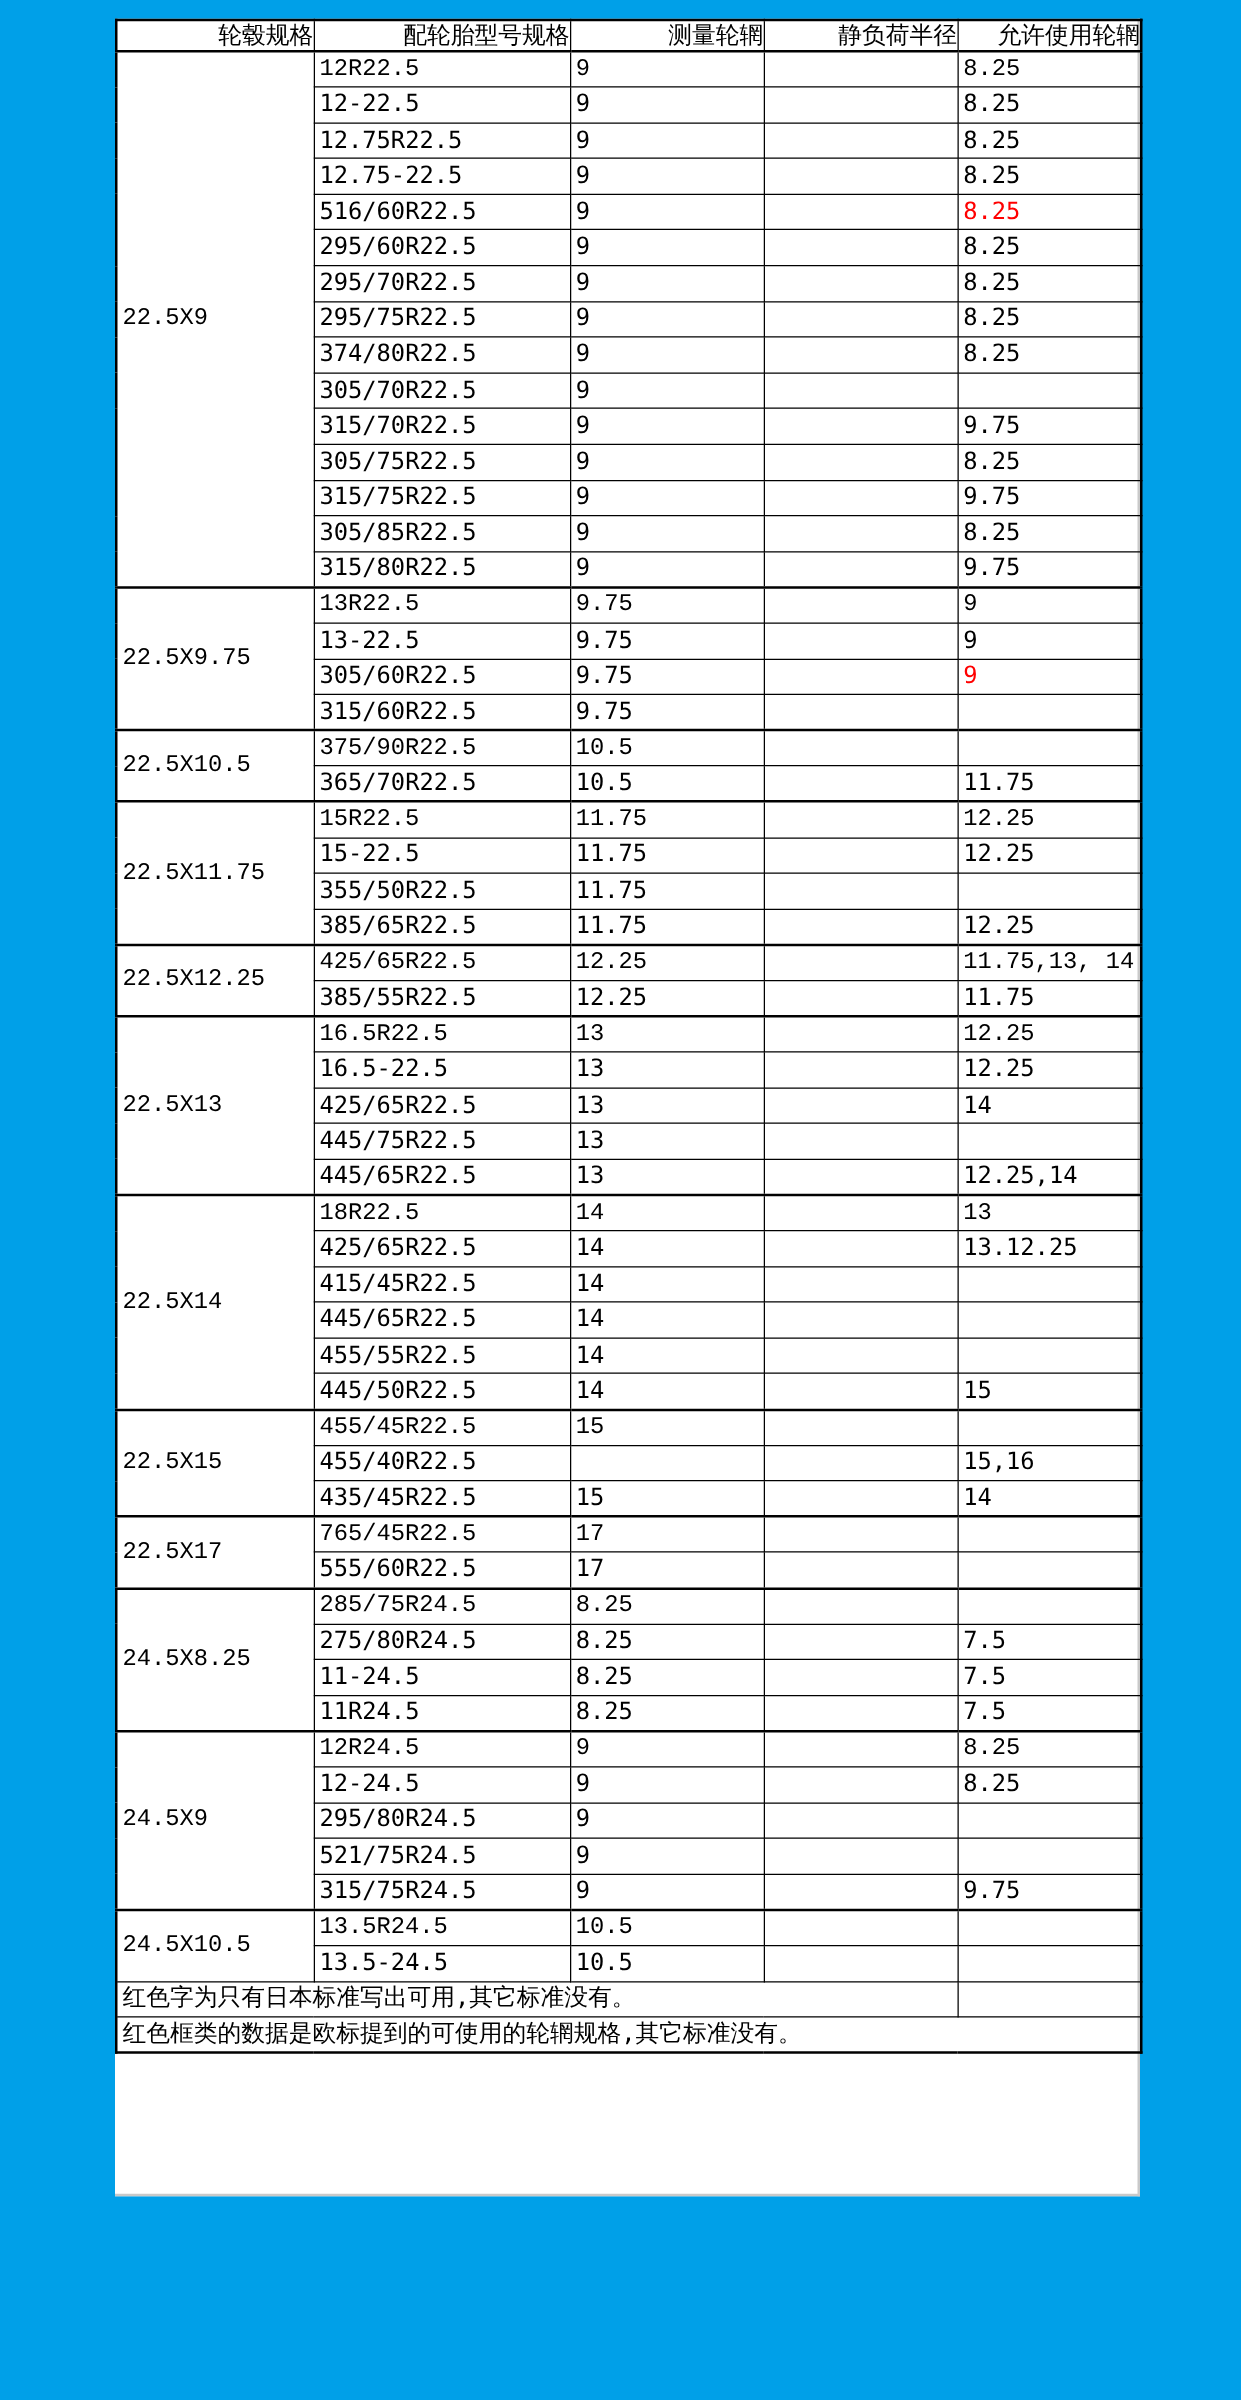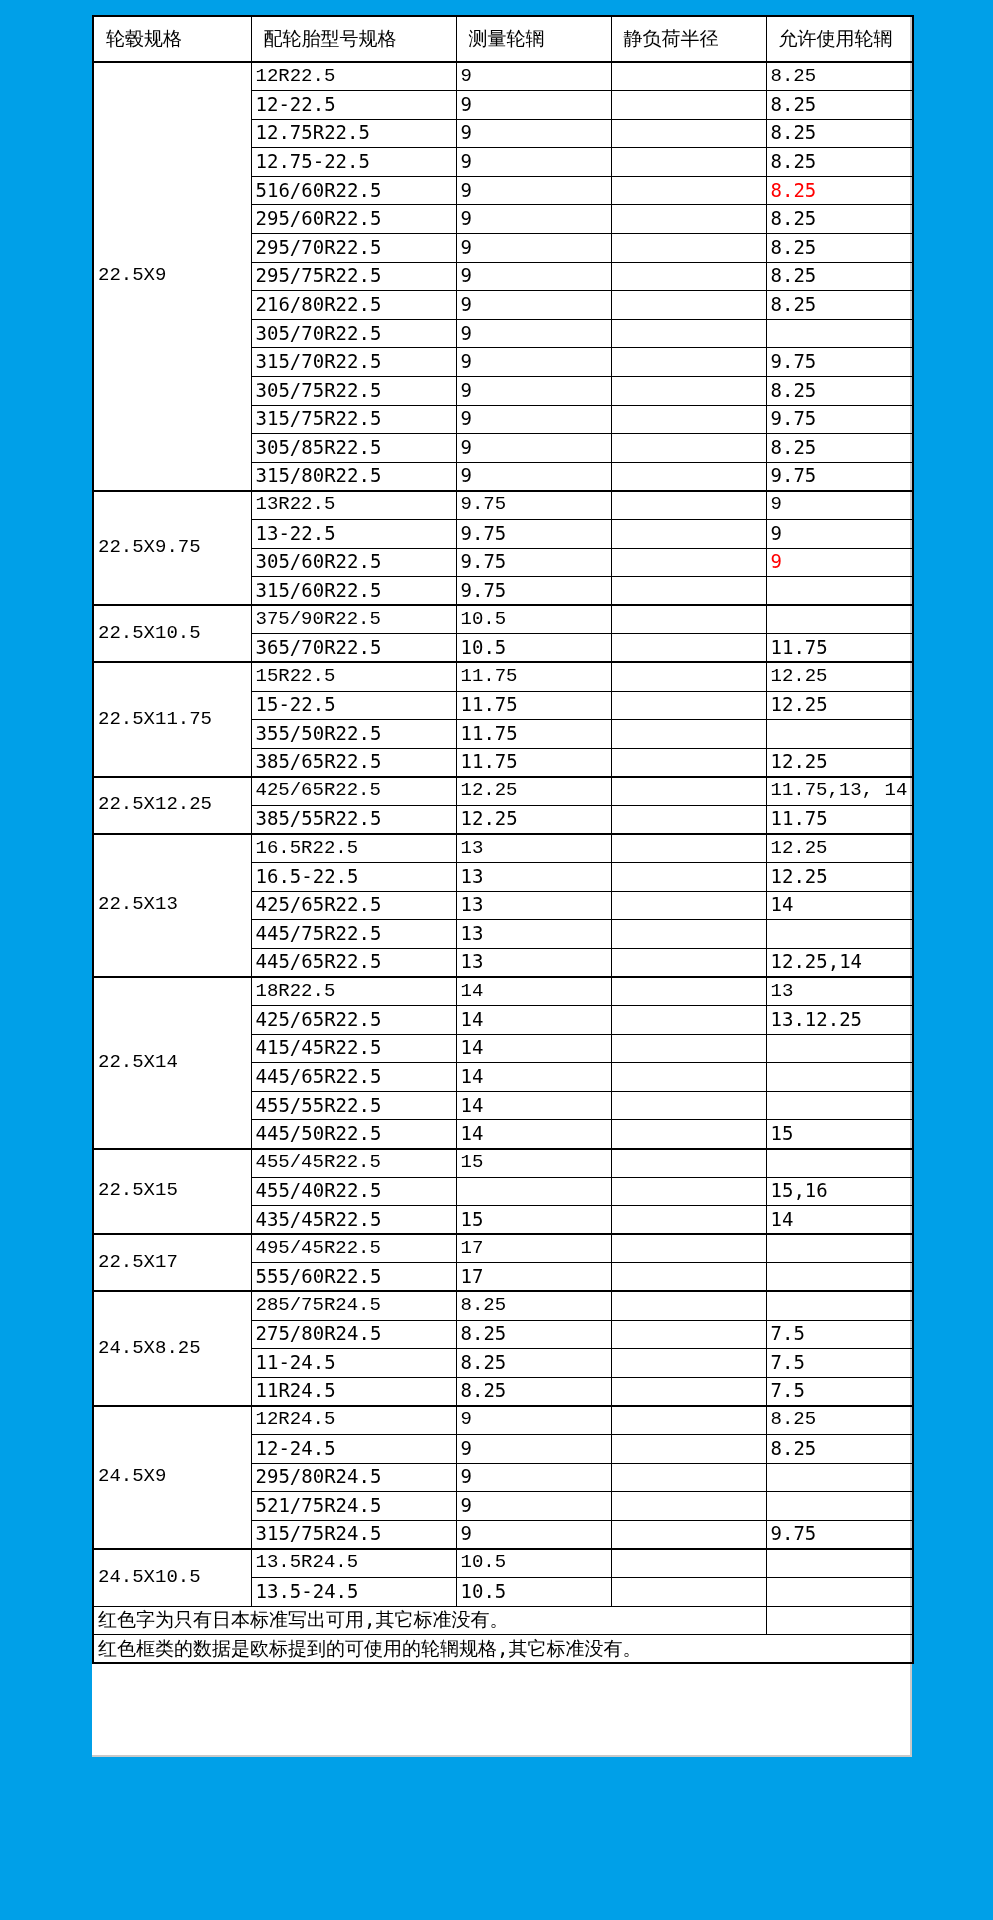--- a/index.html
+++ b/index.html
@@ -31,22 +31,22 @@
     font-size:19px;
     font-weight:normal;
     text-align:left;
     vertical-align:middle;
     overflow:hidden;
     white-space:nowrap;
     line-height:1.05;
   }
   table.spec thead tr{height:25px;}
   table.spec th{
-    text-align:left;
-    padding:12px;
+    text-align:right;
+    padding:0;
     border-bottom:2px solid #000;
   }
   table.spec tbody tr{height:28.6px;}
   table.spec tr.group-start td{border-top:2px solid #000;font-family:Liberation Mono, monospace;}
   .col-hub{width:158px;}
   .col-tire{width:205px;}
   .col-measure{width:155px;}
   .col-radius{width:155px;}
   .col-allow{width:147px;}
   td.red{color:#FF0000;}
@@ -124,21 +124,21 @@
           <td></td>
           <td>8.25</td>
         </tr>
         <tr>
           <td>295/75R22.5</td>
           <td>9</td>
           <td></td>
           <td>8.25</td>
         </tr>
         <tr>
-          <td>216/80R22.5</td>
+          <td>374/80R22.5</td>
           <td>9</td>
           <td></td>
           <td>8.25</td>
         </tr>
         <tr>
           <td>305/70R22.5</td>
           <td>9</td>
           <td></td>
           <td></td>
         </tr>
@@ -330,21 +330,21 @@
           <td>15,16</td>
         </tr>
         <tr>
           <td>435/45R22.5</td>
           <td>15</td>
           <td></td>
           <td>14</td>
         </tr>
         <tr class="group-start">
           <td rowspan="2">22.5X17</td>
-          <td>495/45R22.5</td>
+          <td>765/45R22.5</td>
           <td>17</td>
           <td></td>
           <td></td>
         </tr>
         <tr>
           <td>555/60R22.5</td>
           <td>17</td>
           <td></td>
           <td></td>
         </tr>

